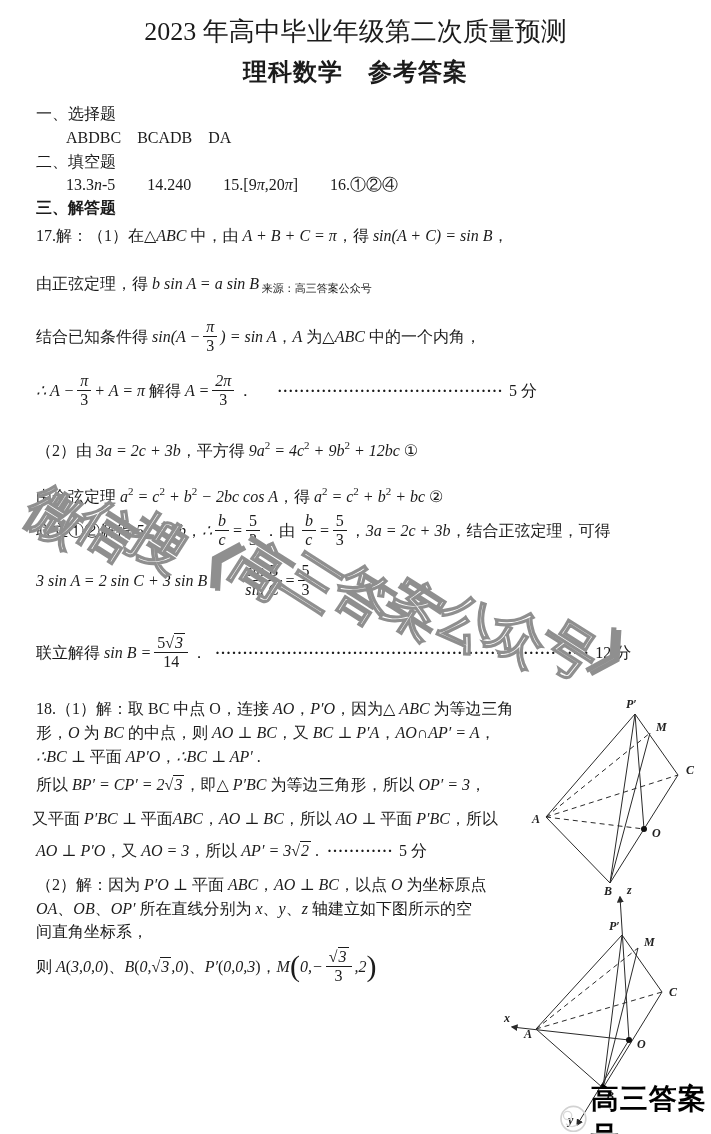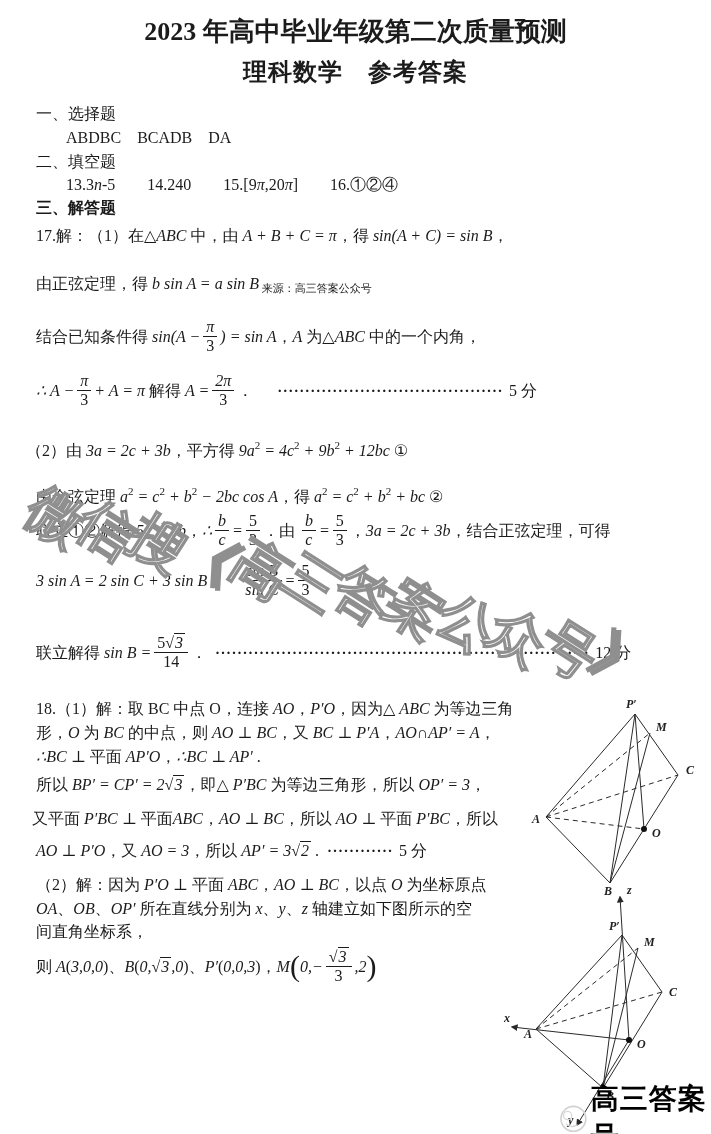--- a/index.html
+++ b/index.html
@@ -1,19 +1,19 @@
 <!DOCTYPE html>
 <html><head>
 <meta charset="utf-8">
 <style>
   html,body{margin:0;padding:0;background:#e8e8e8;}
   .page{position:relative;width:711px;height:1134px;background:#ffffff;overflow:hidden;
         font-family:"Liberation Serif","DejaVu Serif",serif;color:#1b1b1b;}
   .doc-title{position:absolute;top:14px;left:0;width:100%;text-align:center;
-             font-size:26px;font-weight:700;margin:0;}
+             font-size:26px;font-weight:400;margin:0;}
   .doc-subtitle{position:absolute;top:56px;left:0;width:100%;text-align:center;
              font-size:24px;font-weight:700;margin:0;letter-spacing:1px;}
   .line{position:absolute;white-space:nowrap;font-size:16px;line-height:22px;}
   .rm{font-style:normal;}
   .it{font-style:italic;}
   .small{font-size:11px;position:relative;top:3px;}
   .sup{font-size:11px;vertical-align:7px;font-style:normal;}
   .dots{letter-spacing:.5px;font-size:15px;font-weight:700;margin:0 6px 0 8px;}
   .frac{display:inline-block;vertical-align:middle;text-align:center;
         line-height:1.12;margin:0 3px;position:relative;top:-2px;}
@@ -42,21 +42,21 @@
   <div>
       <div class="line" style="top: 103px; left: 36px;"><span class="rm">一、选择题</span></div>
       <div class="line" style="top: 127px; left: 66px;"><span class="rm">ABDBC　BCADB　DA</span></div>
       <div class="line" style="top: 151px; left: 36px;"><span class="rm">二、填空题</span></div>
       <div class="line" style="top: 174px; left: 66px;"><span class="rm">13.3</span><span class="it">n</span><span class="rm">-5　　14.240　　15.[9</span><span class="it">π</span><span class="rm">,20</span><span class="it">π</span><span class="rm">]　　16.①②④</span></div>
       <div class="line" style="top: 197px; left: 36px; font-weight: bold;"><span class="rm">三、解答题</span></div>
       <div class="line" style="top: 225px; left: 36px;"><span class="rm">17.解：（1）在</span><span class="it">△ABC</span><span class="rm"> 中，由 </span><span class="it">A + B + C = π</span><span class="rm">，得 </span><span class="it">sin(A + C) = sin B</span><span class="rm">，</span></div>
       <div class="line" style="top: 273px; left: 36px;"><span class="rm">由正弦定理，得 </span><span class="it">b sin A = a sin B</span><span class="small"> 来源：高三答案公众号</span></div>
       <div class="line" style="top: 320px; left: 36px;"><span class="rm">结合已知条件得 </span><span class="it">sin(A −</span><span class="frac"><span class="num"><span class="it">π</span></span><span class="den"><span class="rm">3</span></span></span><span class="it">) = sin A</span><span class="rm">，</span><span class="it">A</span><span class="rm"> 为</span><span class="it">△ABC</span><span class="rm"> 中的一个内角，</span></div>
       <div class="line" style="top: 374px; left: 36px;"><span class="it">∴ A −</span><span class="frac"><span class="num"><span class="it">π</span></span><span class="den"><span class="rm">3</span></span></span><span class="it">+ A = π</span><span class="rm"> 解得 </span><span class="it">A =</span><span class="frac"><span class="num"><span class="it">2π</span></span><span class="den"><span class="rm">3</span></span></span><span class="rm">．　</span><span class="dots">·········································</span><span class="rm">5 分</span></div>
-      <div class="line" style="top: 434px; left: 26px;"><span class="rm">（2）由 </span><span class="it">3a = 2c + 3b</span><span class="rm">，平方得 </span><span class="it">9a</span><span class="sup">2</span><span class="it"> = 4c</span><span class="sup">2</span><span class="it"> + 9b</span><span class="sup">2</span><span class="it"> + 12bc</span><span class="rm"> ①</span></div>
+      <div class="line" style="top: 434px; left: 36px;"><span class="rm">（2）由 </span><span class="it">3a = 2c + 3b</span><span class="rm">，平方得 </span><span class="it">9a</span><span class="sup">2</span><span class="it"> = 4c</span><span class="sup">2</span><span class="it"> + 9b</span><span class="sup">2</span><span class="it"> + 12bc</span><span class="rm"> ①</span></div>
       <div class="line" style="top: 480px; left: 36px;"><span class="rm">由余弦定理 </span><span class="it">a</span><span class="sup">2</span><span class="it"> = c</span><span class="sup">2</span><span class="it"> + b</span><span class="sup">2</span><span class="it"> − 2bc cos A</span><span class="rm">，得 </span><span class="it">a</span><span class="sup">2</span><span class="it"> = c</span><span class="sup">2</span><span class="it"> + b</span><span class="sup">2</span><span class="it"> + bc</span><span class="rm"> ②</span></div>
       <div class="line" style="top: 514px; left: 36px;"><span class="rm">联立①②解得 </span><span class="it">5c = 3b</span><span class="rm">，</span><span class="it">∴</span><span class="frac"><span class="num"><span class="it">b</span></span><span class="den"><span class="it">c</span></span></span><span class="it">=</span><span class="frac"><span class="num"><span class="rm">5</span></span><span class="den"><span class="rm">3</span></span></span><span class="rm">．由 </span><span class="frac"><span class="num"><span class="it">b</span></span><span class="den"><span class="it">c</span></span></span><span class="it">=</span><span class="frac"><span class="num"><span class="rm">5</span></span><span class="den"><span class="rm">3</span></span></span><span class="rm">，</span><span class="it">3a = 2c + 3b</span><span class="rm">，结合正弦定理，可得</span></div>
       <div class="line" style="top: 564px; left: 36px;"><span class="it">3 sin A = 2 sin C + 3 sin B</span><span class="rm">，　</span><span class="frac"><span class="num"><span class="it">sin B</span></span><span class="den"><span class="it">sin C</span></span></span><span class="it">=</span><span class="frac"><span class="num"><span class="rm">5</span></span><span class="den"><span class="rm">3</span></span></span><span class="rm">。</span></div>
       <div class="line" style="top: 636px; left: 36px;"><span class="rm">联立解得 </span><span class="it">sin B =</span><span class="frac"><span class="num"><span class="rm">5</span><span class="sqrt"><span class="rg">√</span><span class="rad">3</span></span></span><span class="den"><span class="rm">14</span></span></span><span class="rm">．</span><span class="dots">····································································</span><span class="rm">12 分</span></div>
       <div class="line" style="top: 698px; left: 36px;"><span class="rm">18.（1）解：取 BC 中点 O，连接 </span><span class="it">AO</span><span class="rm">，</span><span class="it">P′O</span><span class="rm">，因为</span><span class="it">△ ABC</span><span class="rm"> 为等边三角</span></div>
       <div class="line" style="top: 722px; left: 36px;"><span class="rm">形，</span><span class="it">O</span><span class="rm"> 为 </span><span class="it">BC</span><span class="rm"> 的中点，则 </span><span class="it">AO ⊥ BC</span><span class="rm">，又 </span><span class="it">BC ⊥ P′A</span><span class="rm">，</span><span class="it">AO∩AP′ = A</span><span class="rm">，</span></div>
       <div class="line" style="top: 746px; left: 36px;"><span class="it">∴BC ⊥</span><span class="rm"> 平面 </span><span class="it">AP′O</span><span class="rm">，</span><span class="it">∴BC ⊥ AP′</span><span class="rm"> .</span></div>
       <div class="line" style="top: 774px; left: 36px;"><span class="rm">所以 </span><span class="it">BP′ = CP′ = 2</span><span class="sqrt"><span class="rg">√</span><span class="rad">3</span></span><span class="rm">，即</span><span class="it">△ P′BC</span><span class="rm"> 为等边三角形，所以 </span><span class="it">OP′ = 3</span><span class="rm">，</span></div>
       <div class="line" style="top: 808px; left: 32px;"><span class="rm">又平面 </span><span class="it">P′BC ⊥</span><span class="rm"> 平面</span><span class="it">ABC</span><span class="rm">，</span><span class="it">AO ⊥ BC</span><span class="rm">，所以 </span><span class="it">AO ⊥</span><span class="rm"> 平面 </span><span class="it">P′BC</span><span class="rm">，所以</span></div>
       <div class="line" style="top: 840px; left: 36px;"><span class="it">AO ⊥ P′O</span><span class="rm">，又 </span><span class="it">AO = 3</span><span class="rm">，所以 </span><span class="it">AP′ = 3</span><span class="sqrt"><span class="rg">√</span><span class="rad">2</span></span><span class="rm"> .</span><span class="dots">············</span><span class="rm">5 分</span></div>

